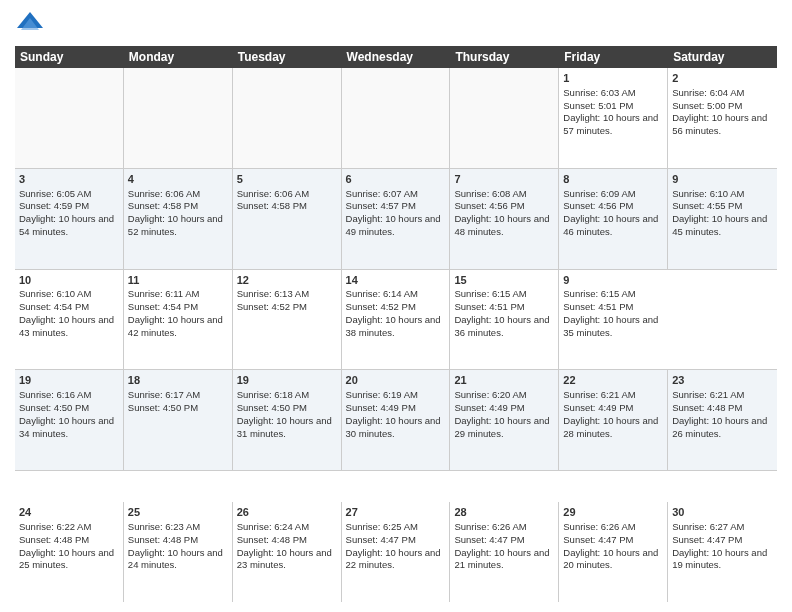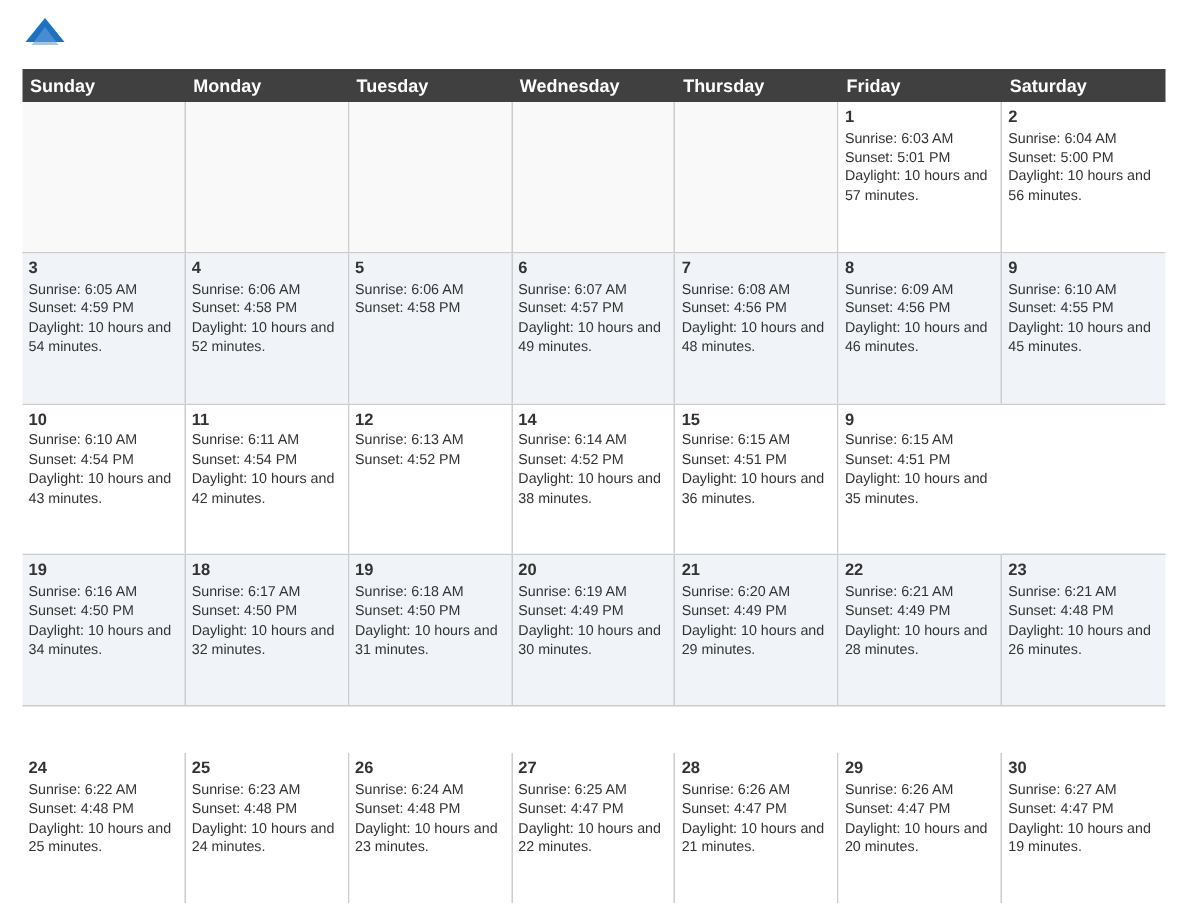--- a/index.html
+++ b/index.html
@@ -176,21 +176,21 @@
         <div class="cal-row">
           <div class="cal-cell"><span class="day-num">10</span><span>Sunrise: 6:10 AM</span><br><span>Sunset: 4:54 PM</span><br><span>Daylight: 10 hours and 43 minutes.</span></div>
           <div class="cal-cell"><span class="day-num">11</span><span>Sunrise: 6:11 AM</span><br><span>Sunset: 4:54 PM</span><br><span>Daylight: 10 hours and 42 minutes.</span></div>
           <div class="cal-cell"><span class="day-num">12</span><span>Sunrise: 6:13 AM</span><br><span>Sunset: 4:52 PM</span><br></div>
           <div class="cal-cell"><span class="day-num">14</span><span>Sunrise: 6:14 AM</span><br><span>Sunset: 4:52 PM</span><br><span>Daylight: 10 hours and 38 minutes.</span></div>
           <div class="cal-cell"><span class="day-num">15</span><span>Sunrise: 6:15 AM</span><br><span>Sunset: 4:51 PM</span><br><span>Daylight: 10 hours and 36 minutes.</span></div>
           <div class="cal-cell"><span class="day-num">9</span><span>Sunrise: 6:15 AM</span><br><span>Sunset: 4:51 PM</span><br><span>Daylight: 10 hours and 35 minutes.</span></div>
         </div>
         <div class="cal-row">
           <div class="cal-cell shaded"><span class="day-num">19</span><span>Sunrise: 6:16 AM</span><br><span>Sunset: 4:50 PM</span><br><span>Daylight: 10 hours and 34 minutes.</span></div>
-          <div class="cal-cell shaded"><span class="day-num">18</span><span>Sunrise: 6:17 AM</span><br><span>Sunset: 4:50 PM</span><br><span>Daylight: 10 hours and 32 minutes.</span></div>
+          <div class="cal-cell shaded"><span class="day-num">18</span><span>Sunrise: 6:17 AM</span><br><span>Sunset: 4:50 PM</span><br></div>
           <div class="cal-cell shaded"><span class="day-num">19</span><span>Sunrise: 6:18 AM</span><br><span>Sunset: 4:50 PM</span><br><span>Daylight: 10 hours and 31 minutes.</span></div>
           <div class="cal-cell shaded"><span class="day-num">20</span><span>Sunrise: 6:19 AM</span><br><span>Sunset: 4:49 PM</span><br><span>Daylight: 10 hours and 30 minutes.</span></div>
           <div class="cal-cell shaded"><span class="day-num">21</span><span>Sunrise: 6:20 AM</span><br><span>Sunset: 4:49 PM</span><br><span>Daylight: 10 hours and 29 minutes.</span></div>
           <div class="cal-cell shaded"><span class="day-num">22</span><span>Sunrise: 6:21 AM</span><br><span>Sunset: 4:49 PM</span><br><span>Daylight: 10 hours and 28 minutes.</span></div>
           <div class="cal-cell shaded"><span class="day-num">23</span><span>Sunrise: 6:21 AM</span><br><span>Sunset: 4:48 PM</span><br><span>Daylight: 10 hours and 26 minutes.</span></div>
         </div>
         <div class="cal-row">
           <div class="cal-cell"><span class="day-num">24</span><span>Sunrise: 6:22 AM</span><br><span>Sunset: 4:48 PM</span><br><span>Daylight: 10 hours and 25 minutes.</span></div>
           <div class="cal-cell"><span class="day-num">25</span><span>Sunrise: 6:23 AM</span><br><span>Sunset: 4:48 PM</span><br><span>Daylight: 10 hours and 24 minutes.</span></div>
           <div class="cal-cell"><span class="day-num">26</span><span>Sunrise: 6:24 AM</span><br><span>Sunset: 4:48 PM</span><br><span>Daylight: 10 hours and 23 minutes.</span></div>

